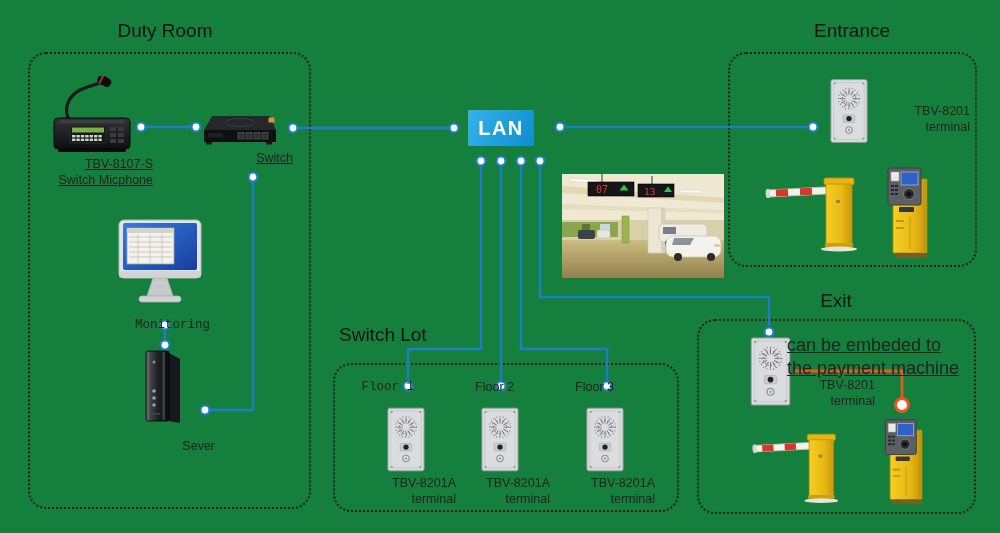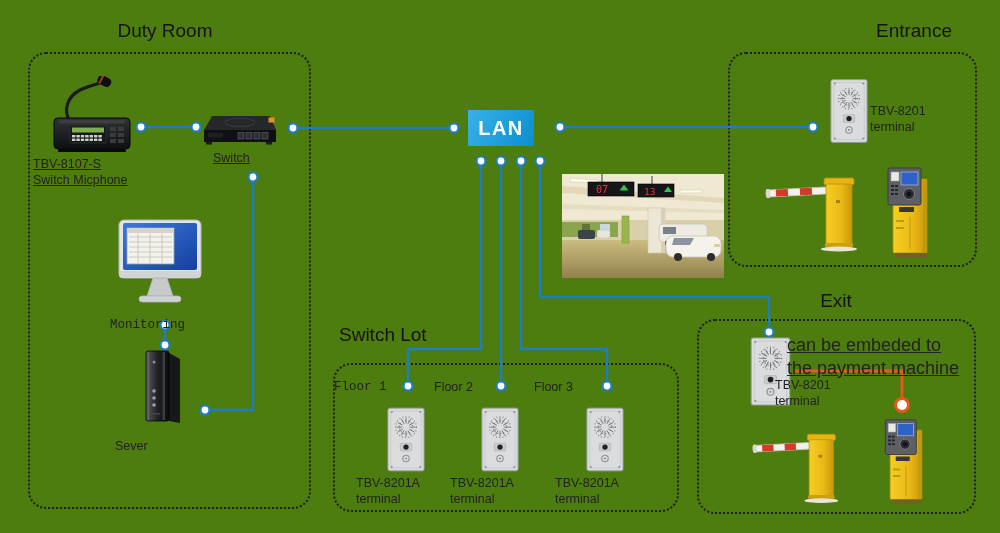--- a/index.html
+++ b/index.html
@@ -3,26 +3,26 @@
 <meta charset="utf-8">
 <style>
   :root{
     --line-blue:#1c7ec6;
     --line-orange:#e8571c;
     --lan-light:#36b2e7;
     --lan-dark:#0c8ecf;
   }
   html,body{margin:0;padding:0;background:#ffffff;}
   .canvas{
-    position:relative;width:1000px;height:533px;background:#4d7c0f;
+    position:relative;width:1000px;height:533px;background:#15803d;
     font-family:"Liberation Sans",sans-serif;overflow:hidden;
   }
   .dashed-box{position:absolute;border:2px dotted #1f1f1f;border-radius:18px;z-index:1;background:transparent;}
   .title{position:absolute;font-size:19px;color:#141414;text-align:center;z-index:4;white-space:nowrap;}
-  .lbl{position:absolute;font-size:12.5px;color:#222;text-align:left;line-height:1.25;z-index:4;white-space:nowrap;}
+  .lbl{position:absolute;font-size:12.5px;color:#222;text-align:right;line-height:1.25;z-index:4;white-space:nowrap;}
   .lbl .ln{display:block;}
   .lan-box{
     position:absolute;left:468px;top:110px;width:66px;height:36px;
     background:linear-gradient(118deg,var(--lan-light) 0%,var(--lan-dark) 100%);
     color:#fff;font-weight:bold;font-size:20px;letter-spacing:1.5px;
     display:flex;align-items:center;justify-content:center;z-index:4;border-radius:1px;
   }
   .wires{position:absolute;left:0;top:0;z-index:2;pointer-events:none;}
   .wire{fill:none;stroke:var(--line-blue);stroke-width:2.4;}
   .node{fill:#ffffff;stroke:var(--line-blue);stroke-width:2.2;}
@@ -250,21 +250,21 @@
 </svg>
 
 <div class="canvas">
 
   <div class="dashed-box" style="left:28px;top:52px;width:279px;height:453px;"></div>
   <div class="dashed-box" style="left:728px;top:52px;width:245px;height:211px;"></div>
   <div class="dashed-box" style="left:697px;top:319px;width:275px;height:191px;"></div>
   <div class="dashed-box" style="left:333px;top:363px;width:342px;height:145px;"></div>
 
   <div class="title" style="left:65px;top:20px;width:200px;">Duty Room</div>
-  <div class="title" style="left:752px;top:20px;width:200px;text-align:right;">Entrance</div>
+  <div class="title" style="left:752px;top:20px;width:200px;">Entrance</div>
   <div class="title" style="left:736px;top:290px;width:200px;">Exit</div>
   <div class="title" style="left:339px;top:324px;width:200px;text-align:left;">Switch Lot</div>
 
   <div class="lan-box">LAN</div>
 
   <svg class="wires" width="1000" height="533">
     <line class="wire" x1="146" y1="127" x2="191" y2="127"></line>
     <circle class="node" cx="141" cy="127" r="4.5"></circle>
       <circle class="node" cx="196" cy="127" r="4.5"></circle>
 

